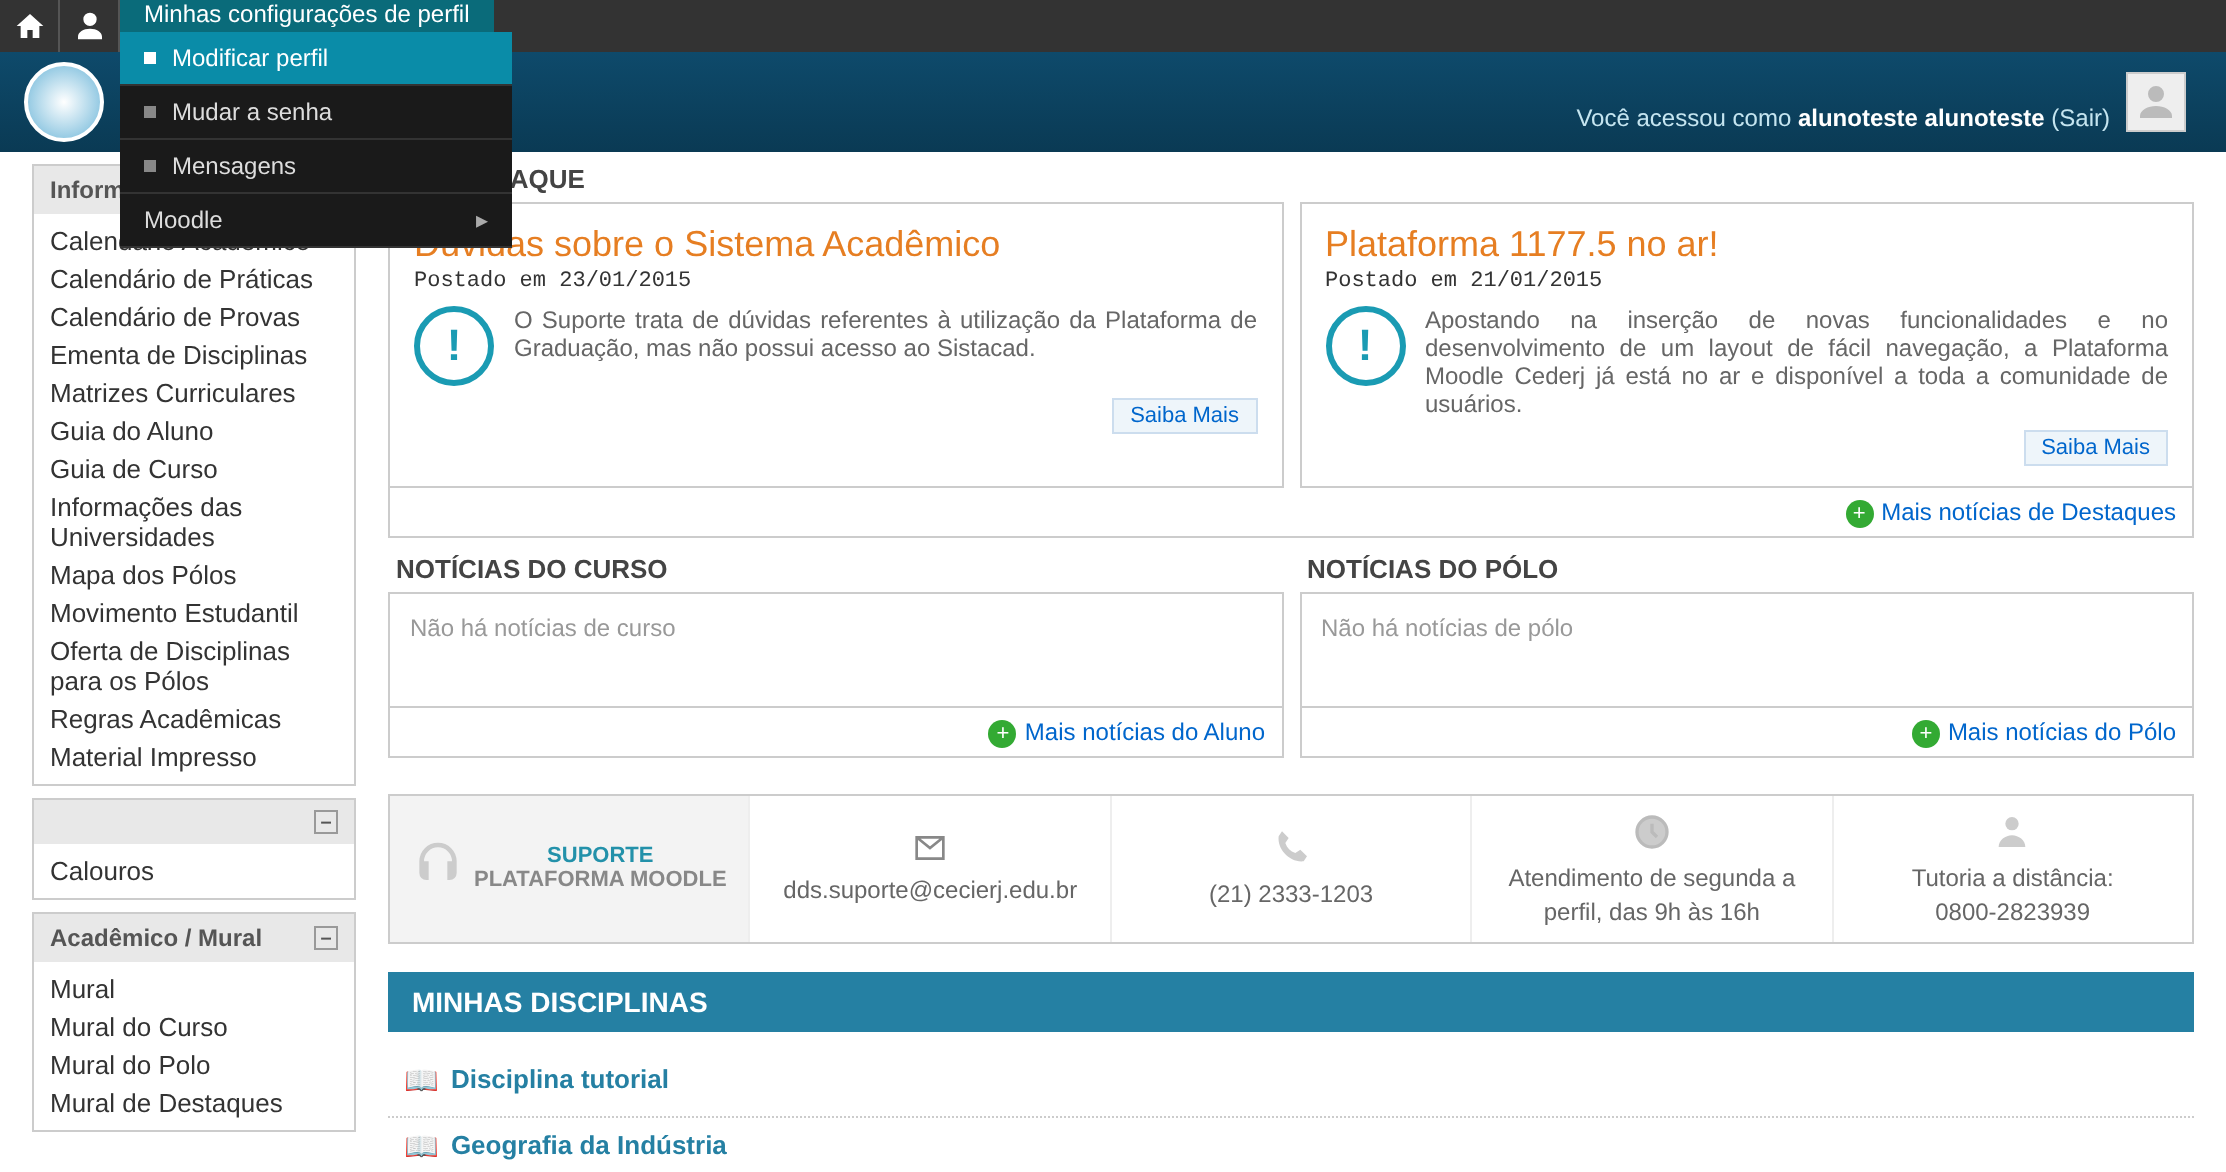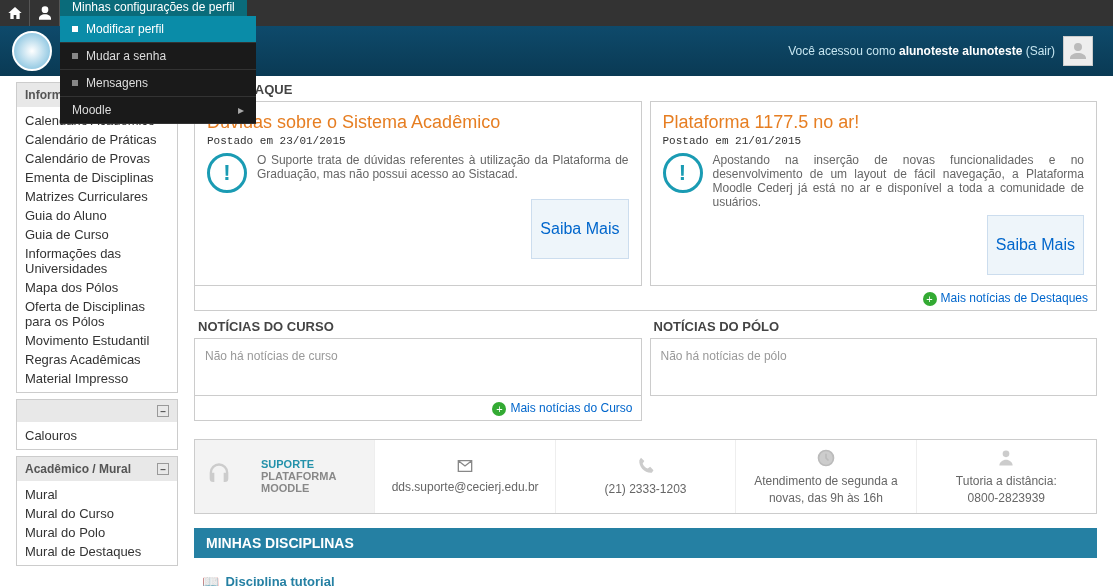--- a/index.html
+++ b/index.html
@@ -12,21 +12,21 @@
 
 .dropdown { position: absolute; top: 16px; left: 60px; background: #1a1a1a; width: 196px; z-index: 100; }
 .dropdown-item { padding: 6px 12px; color: #ddd; font-size: 12px; display: flex; align-items: center; cursor: pointer; border-bottom: 1px solid #333; }
 .dropdown-item.active { background: #0a8ca8; color: #fff; }
 .dropdown-item .bullet { width: 6px; height: 6px; background: #888; margin-right: 8px; flex-shrink: 0; }
 .dropdown-item.active .bullet { background: #fff; }
 .dropdown-item .arrow { margin-left: auto; color: #aaa; }
 
 .header { background: linear-gradient(#0e4a6b, #0a3a54); height: 50px; display: flex; align-items: center; padding: 0 20px; position: relative; }
 .logo-circle { width: 40px; height: 40px; border-radius: 50%; background: radial-gradient(#fff, #6bb5d8); border: 2px solid #fff; position: absolute; left: 12px; }
-.header-right { margin-left: auto; color: #c5e5f0; font-size: 12px; display: flex; align-items: center; gap: 8px; }
+.header-right { margin-left: auto; color: #c5e5f0; font-size: 12px; display: flex; align-items: flex-end; gap: 8px; }
 .header-right b { color: #fff; }
 .header-right a { color: #c5e5f0; text-decoration: none; }
 .avatar { width: 30px; height: 30px; background: #eee; border: 1px solid #ccc; display: flex; align-items: center; justify-content: center; }
 .avatar svg { fill: #bbb; }
 
 .main { display: flex; padding: 6px 16px; gap: 16px; }
 
 .sidebar { width: 162px; flex-shrink: 0; }
 .sidebar-block { border: 1px solid #ccc; margin-bottom: 6px; }
 .sidebar-header { background: #e8e8e8; padding: 5px 8px; font-size: 12px; font-weight: bold; color: #555; display: flex; align-items: center; }
@@ -38,33 +38,33 @@
 
 .section-title { font-size: 13px; font-weight: bold; color: #444; text-transform: uppercase; margin-bottom: 4px; padding-left: 4px; }
 
 .featured-row { display: flex; gap: 8px; }
 .featured-card { flex: 1; border: 1px solid #ccc; padding: 10px 12px; position: relative; }
 .featured-title { color: #e67e22; font-size: 18px; font-weight: normal; margin-bottom: 2px; }
 .featured-date { font-size: 11px; color: #333; margin-bottom: 6px; font-family: Liberation Mono, monospace; }
 .featured-body { display: flex; gap: 10px; }
 .info-circle { width: 40px; height: 40px; border-radius: 50%; border: 3px solid #1a9bb3; display: flex; align-items: center; justify-content: center; flex-shrink: 0; color: #1a9bb3; font-size: 22px; font-weight: bold; }
 .featured-text { color: #666; font-size: 12px; text-align: justify; flex: 1; }
-.saiba-mais { float: right; background: #eef5fa; border: 1px solid #cde; color: #06c; font-size: 16px; padding: 20px 8px; cursor: pointer; margin-top: 6px; text-decoration: none; }
+.saiba-mais { float: right; background: #eef5fa; border: 1px solid #cde; color: #06c; font-size: 11px; padding: 2px 8px; cursor: pointer; margin-top: 6px; text-decoration: none; }
 
 .more-link-bar { text-align: right; padding: 4px 8px; border: 1px solid #ccc; border-top: none; margin-bottom: 8px; }
 .more-link { color: #06c; font-size: 12px; text-decoration: none; cursor: pointer; }
 .more-link .plus { display: inline-block; width: 14px; height: 14px; background: #3a3; border-radius: 50%; color: #fff; font-size: 11px; line-height: 14px; text-align: center; margin-right: 4px; vertical-align: middle; }
 
 .news-row { display: flex; gap: 8px; margin-bottom: 10px; }
 .news-col { flex: 1; }
 .news-box { border: 1px solid #ccc; padding: 10px; min-height: 58px; color: #999; font-size: 12px; }
 
 .support-bar { display: flex; border: 1px solid #ccc; margin-bottom: 14px; }
 .support-cell { flex: 1; padding: 8px 10px; text-align: center; font-size: 12px; color: #666; border-left: 1px solid #eee; display: flex; flex-direction: column; align-items: center; justify-content: center; gap: 3px; }
-.support-cell:first-child { background: #f3f3f3; border-left: none; text-align: left; flex-direction: row; align-items: center; gap: 28px; justify-content: flex-start; }
+.support-cell:first-child { background: #f3f3f3; border-left: none; text-align: center; flex-direction: row; align-items: center; gap: 4px; justify-content: flex-start; }
 .support-icon svg { fill: #ccc; }
 .support-title { color: #2391aa; font-size: 11px; font-weight: bold; }
 .support-sub { color: #888; font-size: 11px; font-weight: bold; }
 
 .disciplines-header { background: #2580a3; color: #fff; padding: 7px 12px; font-size: 14px; font-weight: bold; text-transform: uppercase; margin-bottom: 10px; }
 .discipline-item { padding: 6px 8px 10px 8px; border-bottom: 1px dotted #ccc; display: flex; align-items: center; gap: 6px; }
 .discipline-item a { color: #2580a3; font-weight: bold; font-size: 13px; text-decoration: none; cursor: pointer; }
 .book-icon { color: #c9a24a; font-size: 14px; }
 </style>
 </head>
@@ -131,22 +131,22 @@
       <div class="sidebar-list">
         <a class="sidebar-link">Calendário Acadêmico</a>
         <a class="sidebar-link">Calendário de Práticas</a>
         <a class="sidebar-link">Calendário de Provas</a>
         <a class="sidebar-link">Ementa de Disciplinas</a>
         <a class="sidebar-link">Matrizes Curriculares</a>
         <a class="sidebar-link">Guia do Aluno</a>
         <a class="sidebar-link">Guia de Curso</a>
         <a class="sidebar-link">Informações das Universidades</a>
         <a class="sidebar-link">Mapa dos Pólos</a>
+        <a class="sidebar-link">Movimento Estudantil</a>
         <a class="sidebar-link">Oferta de Disciplinas para os Pólos</a>
-        <a class="sidebar-link">Movimento Estudantil</a>
         <a class="sidebar-link">Regras Acadêmicas</a>
         <a class="sidebar-link">Material Impresso</a>
       </div>
     </div>
 
     <div class="sidebar-block">
       <div class="sidebar-header">
           <span class="collapse">–</span>
         </div>
       <div class="sidebar-list">
@@ -197,25 +197,26 @@
       </div>
     </div>
     <div class="more-link-bar">
       <a class="more-link"><span class="plus">+</span><span>Mais notícias de Destaques</span></a>
     </div>
 
     <div class="news-row">
       <div class="news-col">
         <div class="section-title">NOTÍCIAS DO CURSO</div>
         <div class="news-box">Não há notícias de curso</div>
-        <div class="more-link-bar"><a class="more-link"><span class="plus">+</span><span>Mais notícias do Curso</span></a></div>
+        <div class="more-link-bar"><a class="more-link"><span class="plus">+</span><span>Mais notícias do Aluno</span></a></div>
       </div>
       <div class="news-col">
         <div class="section-title">NOTÍCIAS DO PÓLO</div>
         <div class="news-box">Não há notícias de pólo</div>
+        <div class="more-link-bar"><a class="more-link"><span class="plus">+</span><span>Mais notícias do Pólo</span></a></div>
       </div>
     </div>
 
     <div class="support-bar">
       <div class="support-cell">
         <span class="support-icon"><svg width="28" height="28" viewBox="0 0 24 24">
               <path d="M12 2a8 8 0 00-8 8v5a3 3 0 003 3h1v-8H6v-0a6 6 0 1112 0v0h-2v8h1a3 3 0 003-3v-5a8 8 0 00-8-8z"></path>
             </svg></span>
         <div>
           <div class="support-title">SUPORTE</div>
@@ -233,21 +234,21 @@
               <path d="M6 2l4 4-2 3c1 3 3 5 6 6l3-2 4 4-2 3c-8 1-16-7-15-15z"></path>
             </svg></span>
         <span>(21) 2333-1203</span>
       </div>
       <div class="support-cell">
         <span class="support-icon"><svg width="20" height="20" viewBox="0 0 24 24" fill="none" stroke="#bbb" stroke-width="2">
               <circle cx="12" cy="12" r="9"></circle>
               <path d="M12 7v5l3 3"></path>
             </svg></span>
         <span>Atendimento de segunda a</span>
-        <span>novas, das 9h às 16h</span>
+        <span>perfil, das 9h às 16h</span>
       </div>
       <div class="support-cell">
         <span class="support-icon"><svg width="20" height="20" viewBox="0 0 24 24" fill="#bbb">
               <circle cx="12" cy="7" r="4"></circle>
               <path d="M4 21c0-4 4-7 8-7s8 3 8 7z"></path>
             </svg></span>
         <span>Tutoria a distância:</span>
         <span>0800-2823939</span>
       </div>
     </div>

